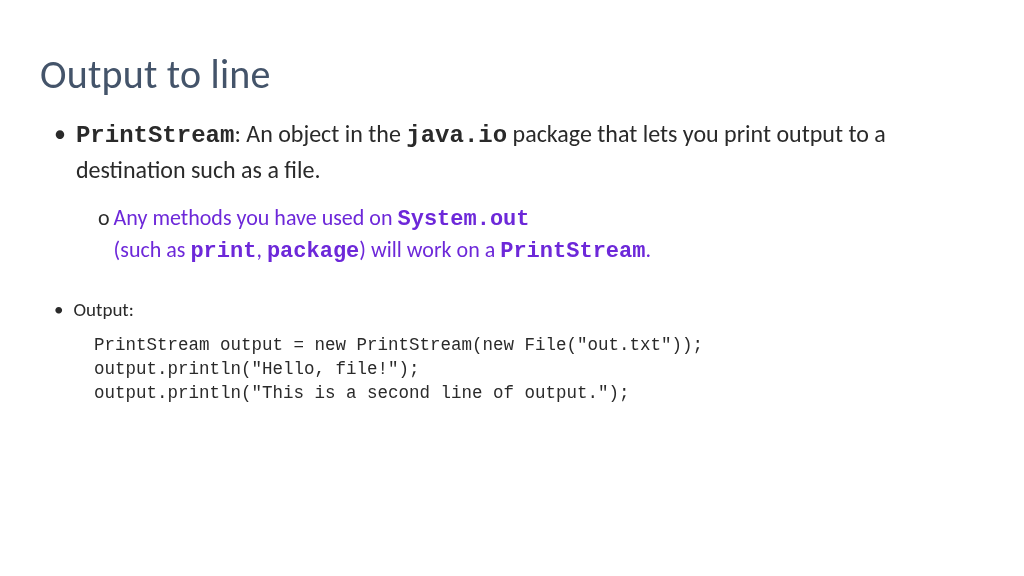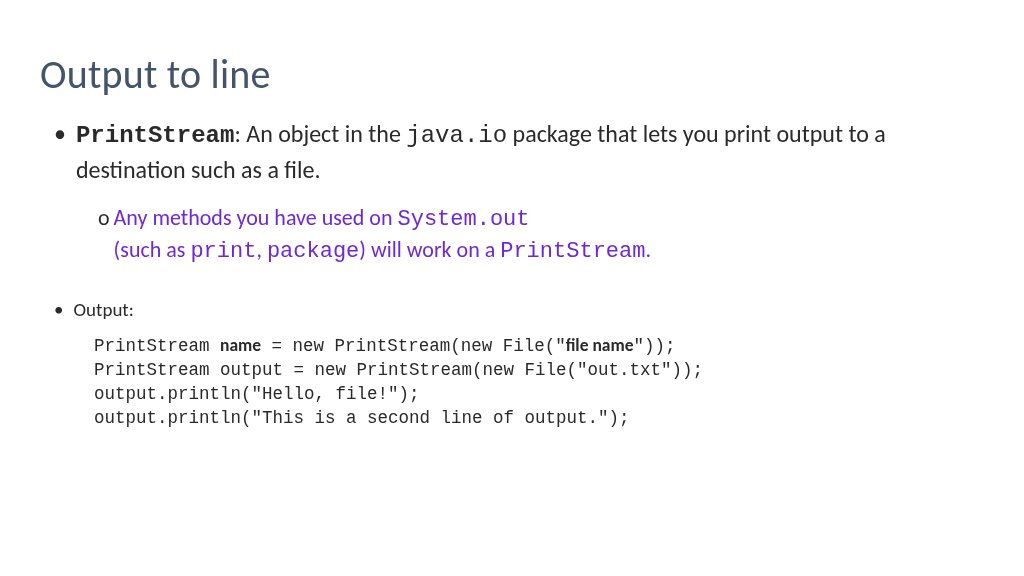--- a/index.html
+++ b/index.html
@@ -30,21 +30,21 @@
     margin-left: 14px;
     margin-right: 10px;
     color: #2a2a2a;
   }
   .bullet-body {
     font-size: 24px;
     line-height: 34px;
     color: #2a2a2a;
     flex: 1;
   }
-  .mono { font-family: "Courier New", monospace; }
+  .mono { font-family: "Courier New", monospace; font-weight: bold; }
   .bold { font-weight: 700; }
   .sub-row {
     display: flex;
     align-items: flex-start;
     margin-top: 16px;
     margin-bottom: 20px;
   }
   .sub-o {
     font-size: 22px;
     line-height: 30px;
@@ -108,18 +108,17 @@
     <span>(such as </span><span class="mono">print</span><span>, </span><span class="mono">package</span><span>) will work on a </span><span class="mono">PrintStream</span><span>.</span>
   </div>
 </div>
 
 <div class="syntax-row">
   <div class="small-dot">•</div>
   <div class="small-body">Output:</div>
 </div>
 
 <div class="code-block">
-  <div class="code-line"><span>PrintStream </span><span class="bold-sans">name</span><span> = new PrintStream(new File("</span><span class="bold-sans">file name</span><span>"));</span></div>
 
   <div class="code-line">PrintStream output = new PrintStream(new File("out.txt"));</div>
   <div class="code-line">output.println("Hello, file!");</div>
   <div class="code-line">output.println("This is a second line of output.");</div>
 </div>
 
 </body></html>

